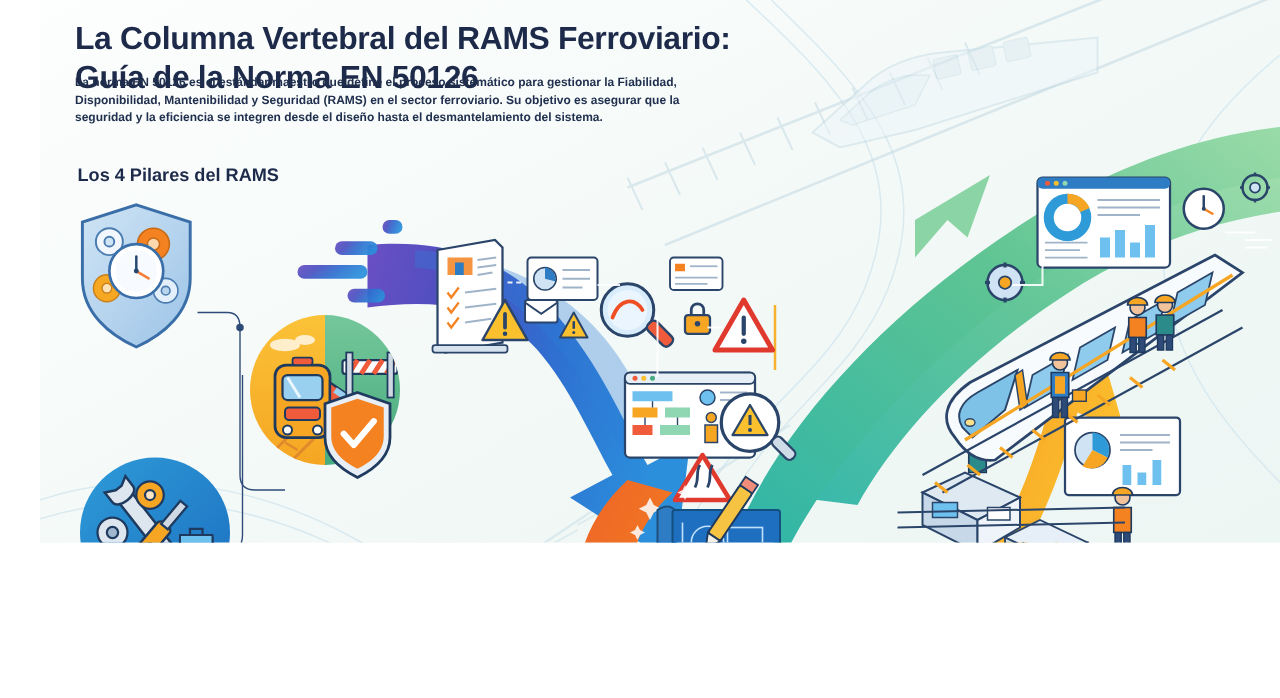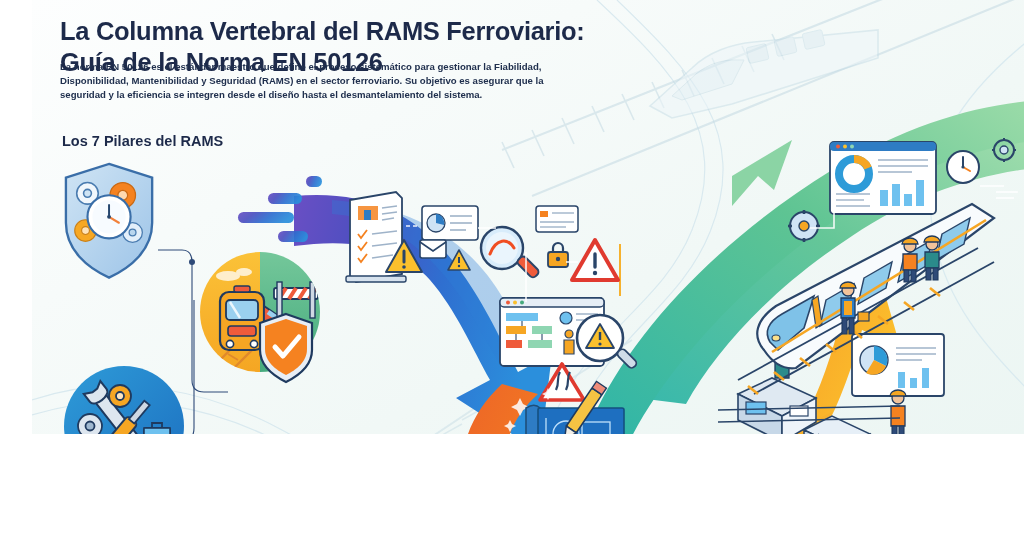--- a/index.html
+++ b/index.html
@@ -761,21 +761,21 @@
         <path d="M180 50 L 204 50"></path>
         <path d="M196 56 L 218 56"></path>
         <path d="M196 62 L 214 62"></path>
       </g>
     </g>
   </svg>
 
   <h1 class="txt title">La Columna Vertebral del RAMS Ferroviario: Guía de la Norma EN 50126</h1>
   <p class="txt intro">La norma EN 50126 es el estándar maestro que define el proceso sistemático para gestionar la Fiabilidad, Disponibilidad, Mantenibilidad y Seguridad (RAMS) en el sector ferroviario. Su objetivo es asegurar que la seguridad y la eficiencia se integren desde el diseño hasta el desmantelamiento del sistema.</p>
 
-  <h2 class="txt pillars-head">Los 7 Pilares del RAMS</h2>
+  <h2 class="txt pillars-head">Los 4 Pilares del RAMS</h2>
 
   <div class="pillar" style="left:8px; top:276px; width:132px;">
     <div class="p-title">Fiabilidad</div>
     <div class="p-sub">(Reliability)</div>
     <div class="p-desc">Probabilidad de que un sistema funcione sin fallos durante un tiempo determinado.</div>
   </div>
 
   <div class="pillar" style="left:158px; top:382px; width:146px; text-align:left;">
     <div class="p-title" style="text-align:center;">Disponibilidad y</div>
     <div class="p-title" style="text-align:center;">Seguridad</div>

